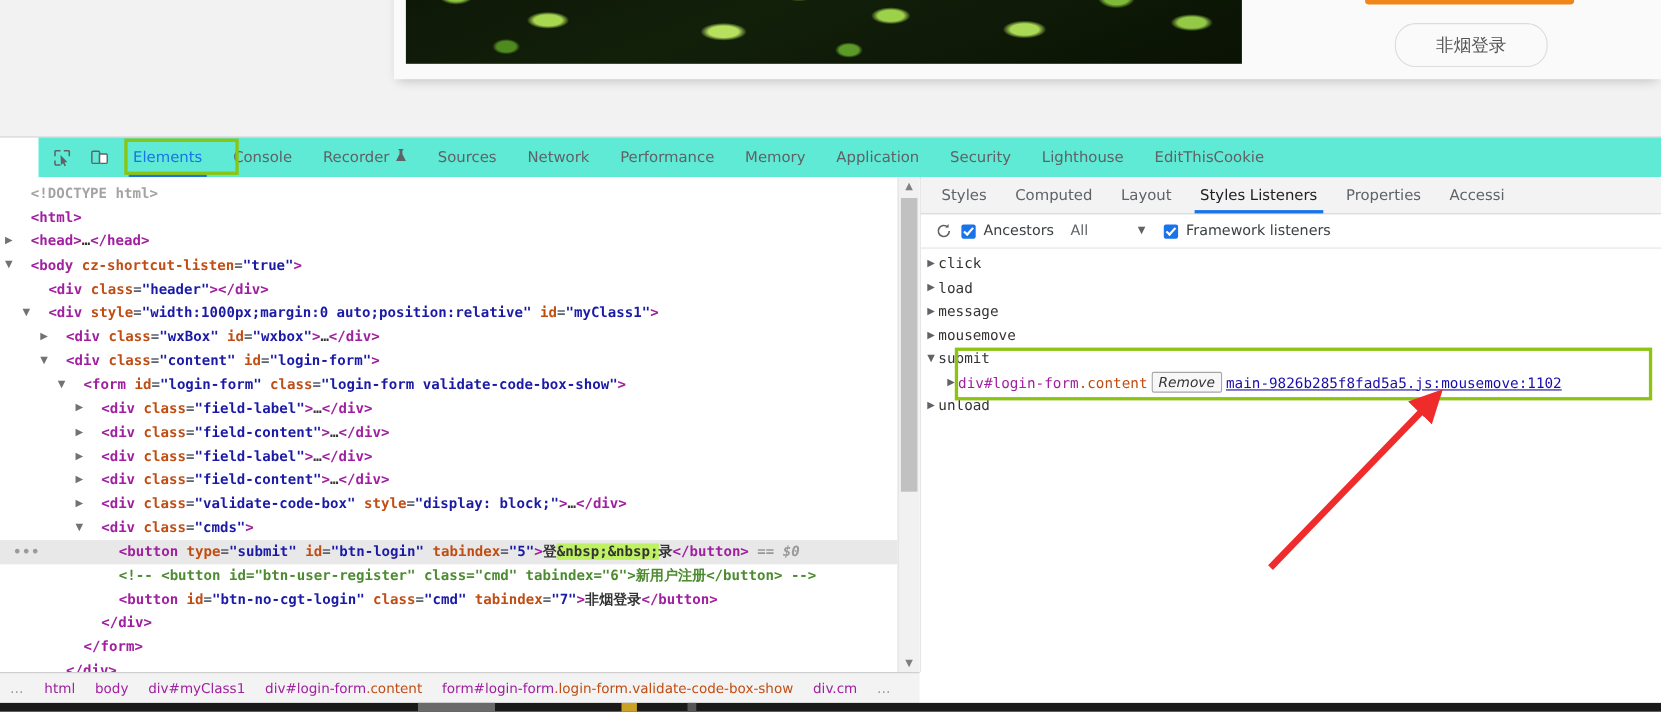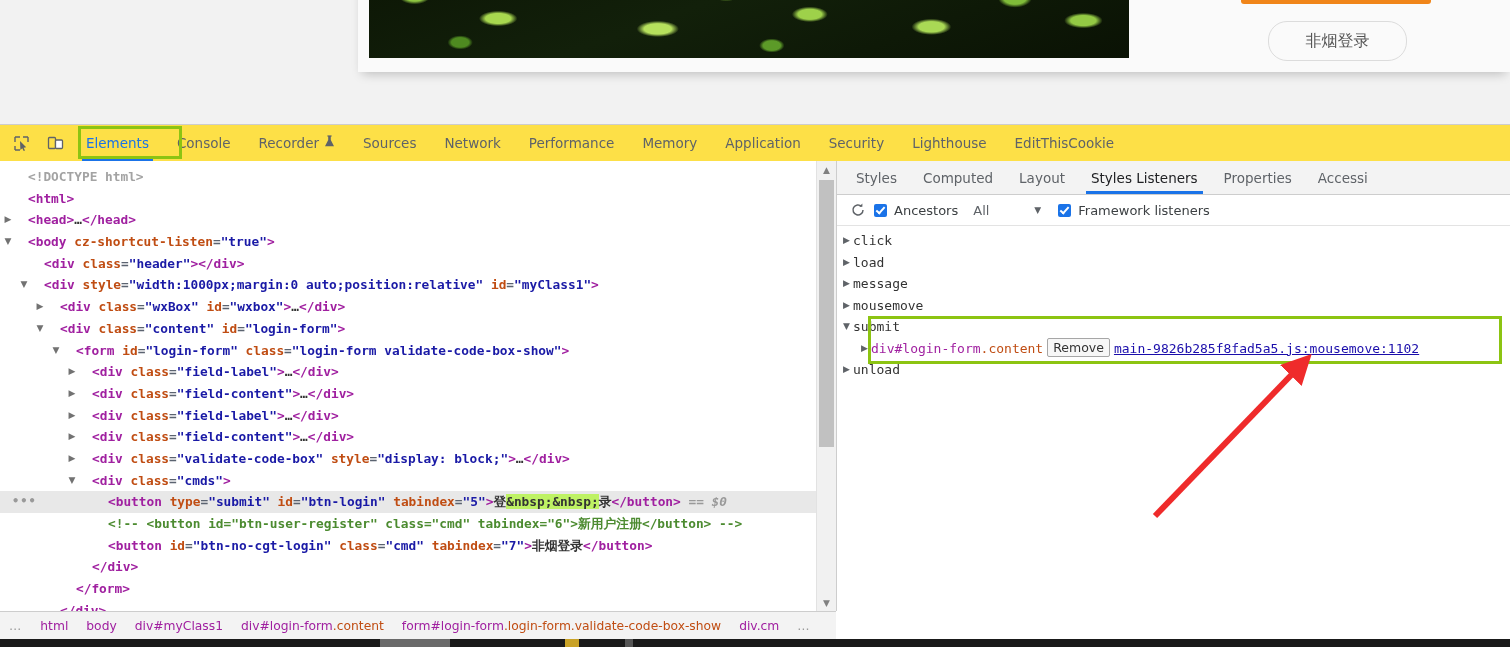--- a/index.html
+++ b/index.html
@@ -49,22 +49,22 @@
     color:#555;font-size:16px;line-height:38px;text-align:center;
     font-family:"DejaVu Sans", sans-serif;
   }
 
   
   .devtools{
     position:absolute;left:0;top:124px;width:1510px;height:515px;
     background:#ffffff;border-top:1px solid #cdcdcd;
   }
   .dt-tabbar{
-    position:relative;height:36px;background:#fde047;
-    border-bottom:1px solid #cdcdcd;display:flex;align-items:stretch;
+    position:relative;height:36px;background:#5eead4;
+    border-bottom:1px solid #cdcdcd;display:flex;align-items:stretch;margin-left:35px;
   }
   .tool-icons{display:flex;align-items:center;padding:0 4px 0 8px;gap:8px;}
   .tool-ico{width:26px;height:26px;display:flex;align-items:center;justify-content:center;}
   .tab{
     position:relative;display:flex;align-items:center;gap:5px;
     padding:0 14px;font-size:13.5px;color:#5f6368;
     font-family:"DejaVu Sans", sans-serif;white-space:nowrap;
   }
   .tab.sel{color:#1a73e8;}
   .tab.sel .uline{
@@ -135,21 +135,21 @@
   .elrow{position:relative;height:21.5px;padding-left:16px;white-space:nowrap;}
   .eltw{position:absolute;left:4px;width:11px;text-align:center;color:#5f6368;font-size:9px;
     font-family:"DejaVu Sans",sans-serif;line-height:21.5px;}
   .elrow.child{padding-left:34px;}
   .elrow.child .eltw{left:22px;}
   .node{color:#a020a0;}
   .node .cls{color:#c04d13;}
   .rm-btn{
     display:inline-block;border:1px solid #a6a6a6;border-radius:2px;background:#f7f7f7;
     color:#333;font-size:12.5px;font-family:"DejaVu Sans", sans-serif;
-    padding:0 5px;line-height:17px;vertical-align:1px;margin:0 4px;
+    padding:0 5px;line-height:17px;vertical-align:1px;margin:0 4px;font-style:italic;
   }
   .srclink{color:#1a0dab;text-decoration:underline;}
   .sub-hl{
     position:absolute;left:868px;top:316px;width:634px;height:48px;
     border:3px solid #8cc412;box-sizing:border-box;pointer-events:none;z-index:5;
   }
 
   
   .crumbbar{
     position:absolute;left:0;bottom:0;width:836px;height:28px;background:#f3f3f3;

